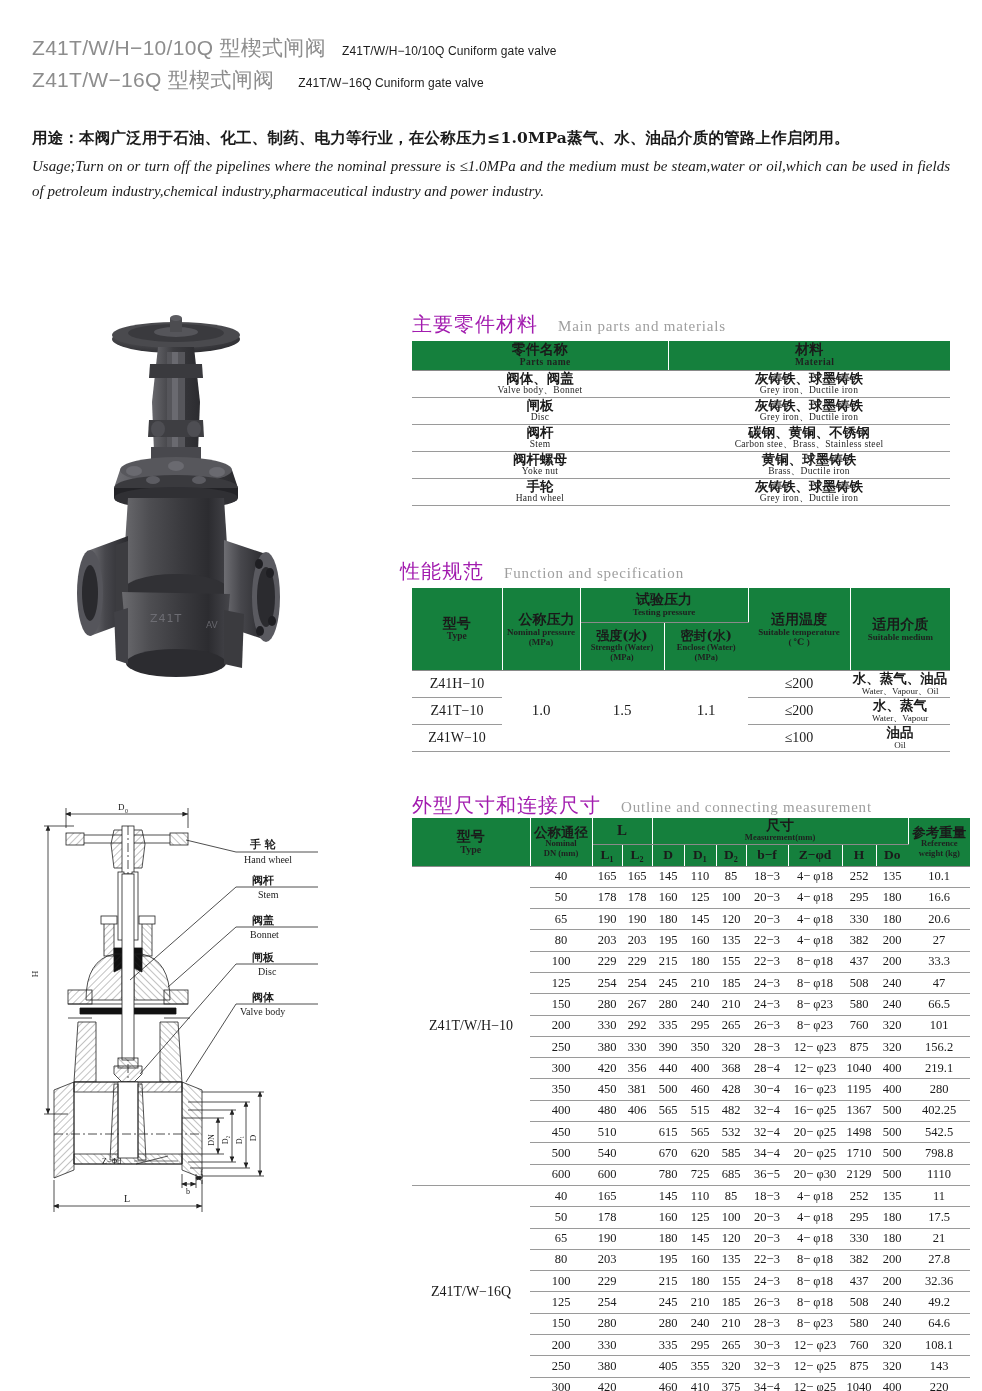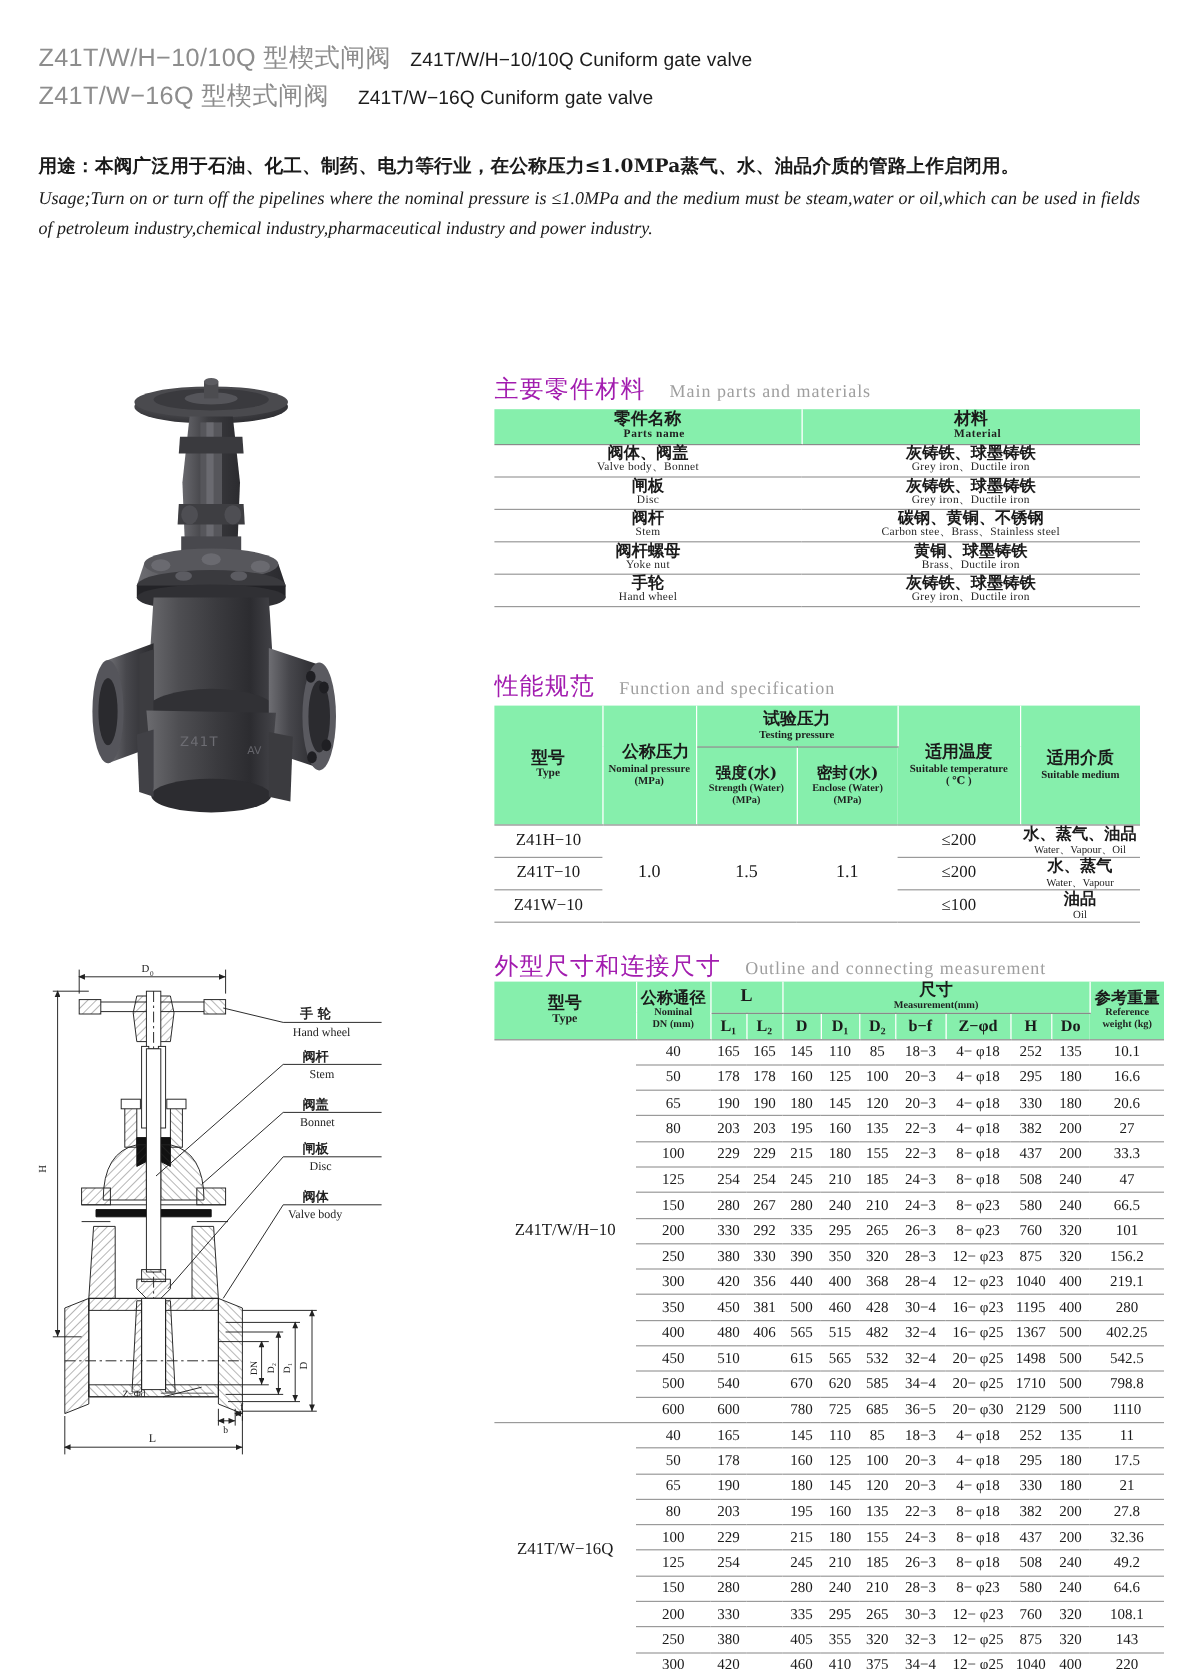--- a/index.html
+++ b/index.html
@@ -15,21 +15,21 @@
 
   
   .title-block { position:absolute; left:32px; top:34px; width:920px; }
   .title-row { display:flex; align-items:baseline; white-space:nowrap; margin-bottom:4px; }
   .title-cn {
     font-family:"Liberation Sans","DejaVu Sans",sans-serif;
     font-size:21px; color:#8d8d8d; letter-spacing:0.3px;
   }
   .title-en {
     font-family:"Liberation Sans","DejaVu Sans",sans-serif;
-    font-size:16px; color:#1c1c1c; margin-left:16px; letter-spacing:0.1px;
+    font-size:12px; color:#1c1c1c; margin-left:16px; letter-spacing:0.1px;
   }
   .title-row.second .title-en { margin-left:24px; }
 
   
   .usage { position:absolute; left:32px; top:126px; width:918px; }
   .usage-cn {
     font-size:15.5px; font-weight:bold; line-height:1.5;
     font-family:"DejaVu Serif","Liberation Serif",serif;
     letter-spacing:0.2px;
   }
@@ -67,21 +67,21 @@
     background:#fff;
   }
   table.ds th, table.ds td {
     border:0;
     border-bottom:1.6px solid #9a9a9a;
     text-align:center;
     vertical-align:middle;
     padding:0;
   }
   table.ds thead th {
-    background:#86efac;
+    background:#15803d;
     border-bottom:1.6px solid #8a8a8a;
     border-right:1.6px solid #ffffff;
   }
   table.ds thead th:last-child { border-right:0; }
 
   .cn { font-family:"DejaVu Serif","Liberation Serif",serif; font-weight:bold; display:block; }
   .en { font-family:"Liberation Serif","DejaVu Serif",serif; display:block; color:#1f1f1f; }
 
   
   .tbl-parts { position:absolute; left:412px; top:341px; width:538px; }
@@ -445,21 +445,21 @@
         </td>
         <td>
           <span class="cn">灰铸铁、球墨铸铁</span>
           <span class="en">Grey iron、Ductile iron</span>
         </td>
       </tr>
     </tbody>
   </table>
 </div>
 
-<div class="sec-head" style="left:412px; top:558px;">
+<div class="sec-head" style="left:400px; top:558px;">
   <span class="sec-cn">性能规范</span>
   <span class="sec-en">Function and specification</span>
 </div>
 
 <div class="tbl-func">
   <table class="ds">
     <colgroup>
       <col style="width:90px">
         <col style="width:78px">
         <col style="width:84px">
@@ -486,21 +486,21 @@
           <span class="cn">适用温度</span>
           <span class="en">Suitable temperature</span>
           <span class="en">( ℃ )</span>
         </th>
         <th rowspan="2" class="h-sm">
           <span class="cn">适用介质</span>
           <span class="en">Suitable medium</span>
         </th>
       </tr>
       <tr>
-        <th class="h-sub" style="height:65px">
+        <th class="h-sub" style="height:48px">
           <span class="cn">强度(水)</span>
           <span class="en">Strength (Water)</span>
           <span class="en">(MPa)</span>
         </th>
         <th class="h-sub">
           <span class="cn">密封(水)</span>
           <span class="en">Enclose (Water)</span>
           <span class="en">(MPa)</span>
         </th>
       </tr>

